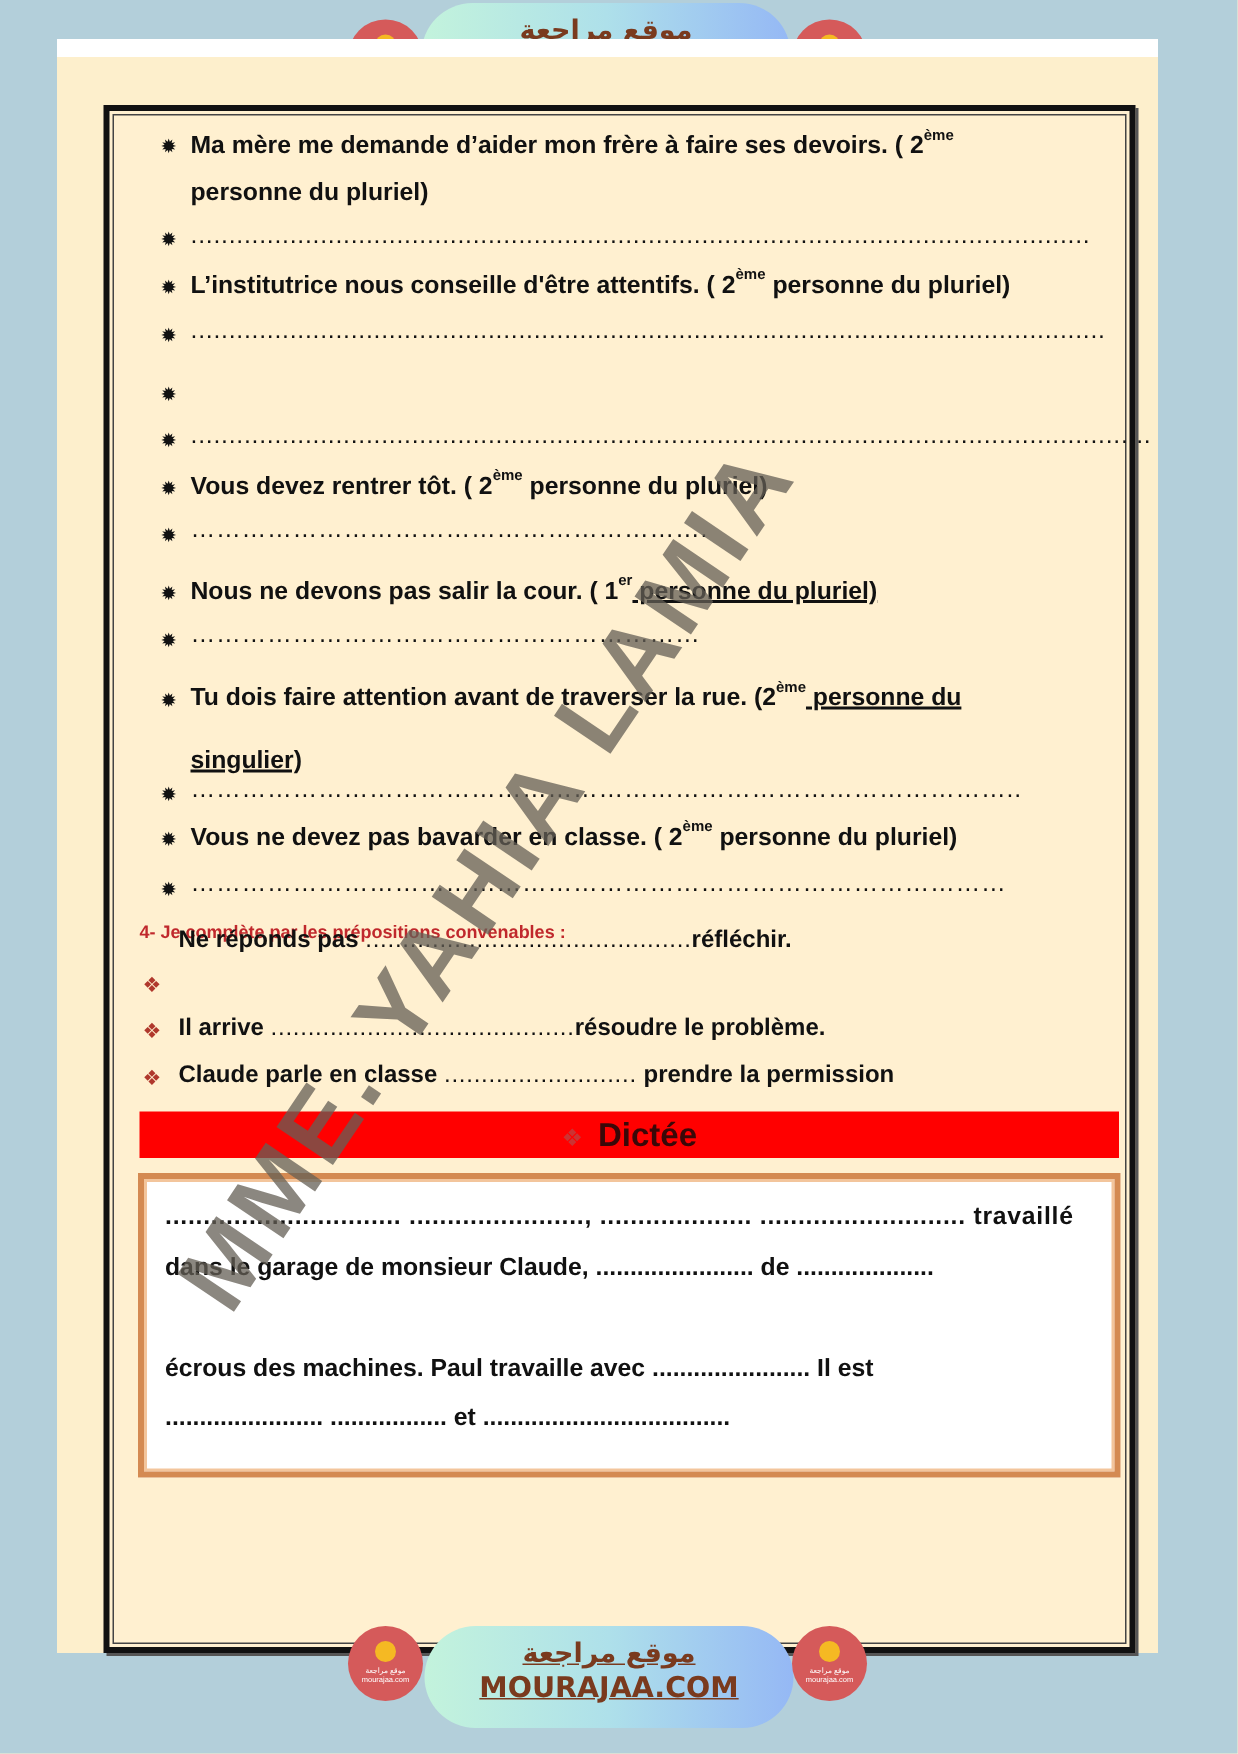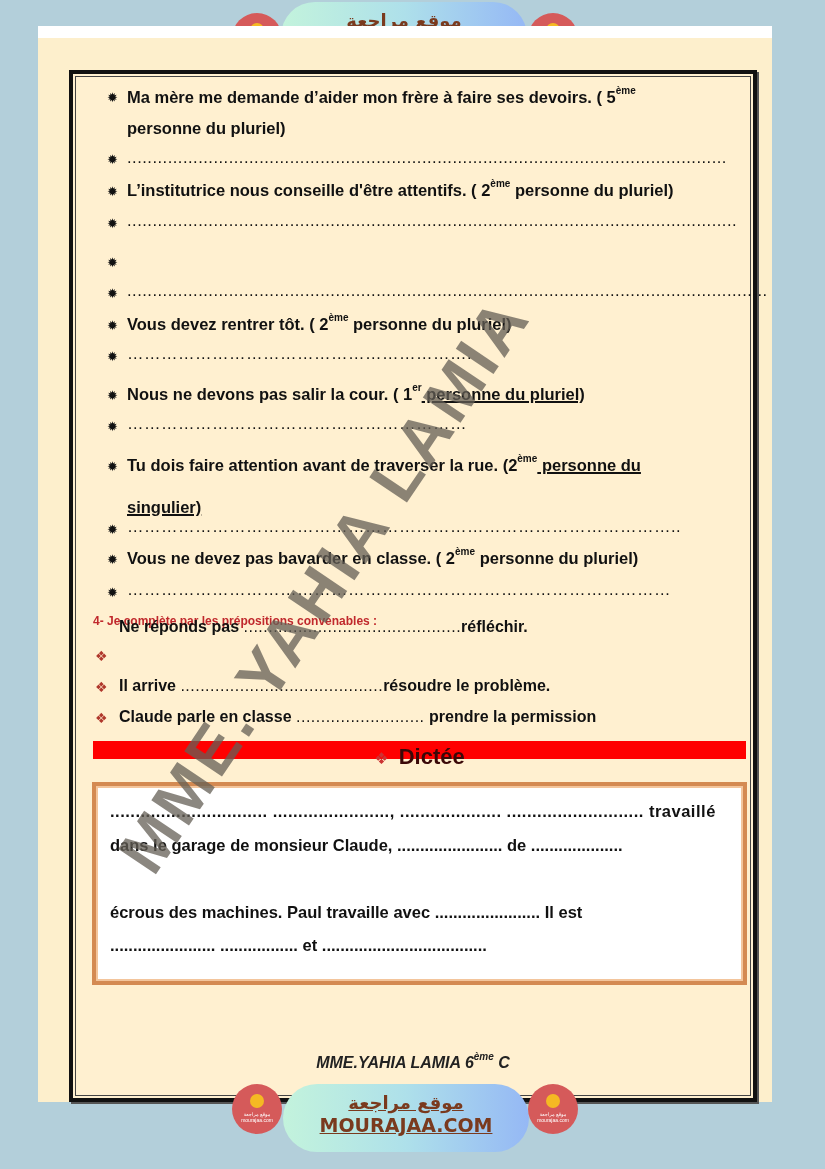--- a/index.html
+++ b/index.html
@@ -10,21 +10,21 @@
   .frame-inner{position:absolute;left:2px;top:2px;right:2px;bottom:2px;border:1px solid #444;}
   .content{position:absolute;left:0;top:0;width:100%;height:100%;}
   .bullet{position:absolute;left:34px;width:12px;height:12px;font-size:13px;line-height:12px;color:#111;}
   .line-text{position:absolute;left:54px;font-weight:bold;font-size:16.5px;color:#111;white-space:nowrap;}
   sup{font-size:10px;vertical-align:top;position:relative;top:-3px;}
   u{text-decoration:underline;text-decoration-thickness:2px;}
   .dots{letter-spacing:0.5px;font-weight:normal;}
   .section-title{position:absolute;left:20px;font-weight:bold;font-size:12px;color:#c0282c;}
   .diamond{position:absolute;left:22px;font-size:14px;color:#b0382c;}
   .prep-text{position:absolute;left:46px;font-weight:bold;font-size:16px;color:#111;white-space:nowrap;}
-  .dictee-banner{position:absolute;left:20px;top:667px;width:653px;height:18px;background:#ff0000;text-align:center;}
+  .dictee-banner{position:absolute;left:20px;top:667px;width:653px;height:31px;background:#ff0000;text-align:center;}
   .dictee-banner .dd{font-size:22px;font-weight:bold;color:#3a0808;line-height:31px;}
   .dictee-banner .dmark{color:#c33;font-size:16px;margin-right:10px;}
   .dictee-box{position:absolute;left:19px;top:708px;width:647px;height:195px;border:4px solid #d48a52;background:#fff;box-shadow:inset 0 0 0 2px #f3c59c;}
   .dline{position:absolute;left:14px;font-weight:bold;font-size:16.5px;color:#111;white-space:nowrap;}
   .signature{position:absolute;left:0;width:100%;top:980px;text-align:center;font-style:italic;font-weight:bold;font-size:16px;color:#222;}
   .watermark{position:absolute;left:40px;top:470px;font-size:66px;font-weight:bold;color:rgba(100,95,85,0.75);transform:rotate(-56deg);transform-origin:left top;white-space:nowrap;letter-spacing:4px;pointer-events:none;font-family:"Liberation Sans",sans-serif;}
   .brand{position:absolute;left:281px;width:246px;height:68px;border-radius:34px;background:linear-gradient(90deg,#c3f3dc 0%,#aee0ea 50%,#95b8f5 100%);text-align:center;}
   .brand .ar{font-size:18px;font-weight:bold;color:#7a3a1e;text-decoration:underline;margin-top:8px;display:block;font-family:"DejaVu Sans",sans-serif;}
   .brand .en{font-size:19px;font-weight:bold;color:#7a3a1e;text-decoration:underline;display:block;margin-top:1px;font-family:"DejaVu Sans",sans-serif;}
   .logo{position:absolute;width:50px;height:50px;border-radius:50%;background:#d55a5a;text-align:center;}
@@ -48,21 +48,21 @@
 </div>
 
 <div class="page">
   <div class="page-top-strip"></div>
 
   <div class="frame">
     <div class="frame-inner"></div>
     <div class="content">
 
       <span class="bullet" style="top:18px;">✹</span>
-      <span class="line-text" style="top:14px;"><span>Ma mère me demande d’aider mon frère à faire ses devoirs. ( 5</span><sup>ème</sup></span>
+      <span class="line-text" style="top:14px;"><span>Ma mère me demande d’aider mon frère à faire ses devoirs. ( 2</span><sup>ème</sup></span>
       <span class="line-text" style="top:45px;">personne du pluriel)</span>
       <span class="bullet" style="top:80px;">✹</span>
       <span class="line-text dots" style="top:74px;">......................................................................................................................</span>
 
       <span class="bullet" style="top:112px;">✹</span>
       <span class="line-text" style="top:107px;"><span>L’institutrice nous conseille d'être attentifs. ( 2</span><sup>ème</sup><span> personne du pluriel)</span></span>
       <span class="bullet" style="top:144px;">✹</span>
       <span class="line-text dots" style="top:137px;">........................................................................................................................</span>
 
       <span class="bullet" style="top:183px;">✹</span>
@@ -104,21 +104,20 @@
       <div class="dictee-banner">
         <span class="dmark">❖</span><span class="dd">Dictée</span>
       </div>
       <div class="dictee-box">
         <span class="dline dots" style="top:16px;">............................... ......................., .................... ........................... travaillé</span>
         <span class="dline" style="top:50px;">dans le garage de monsieur Claude, ....................... de ....................</span>
         <span class="dline" style="top:117px;">écrous des machines. Paul travaille avec ....................... Il est</span>
         <span class="dline" style="top:150px;">....................... ................. et ....................................</span>
       </div>
 
-      <div class="signature"><span>MME.YAHIA LAMIA 6</span><sup>ème</sup><span> C</span></div>
 
       <div class="watermark" style="left:30px;top:770px;">MME. YAHIA LAMIA</div>
     </div>
   </div>
 </div>
 
 <div class="logo" style="left:232px;top:1084px;">
   <div class="badge"></div>
   <div class="txt"><span>موقع مراجعة</span><br><span>mourajaa.com</span></div>
 </div>

